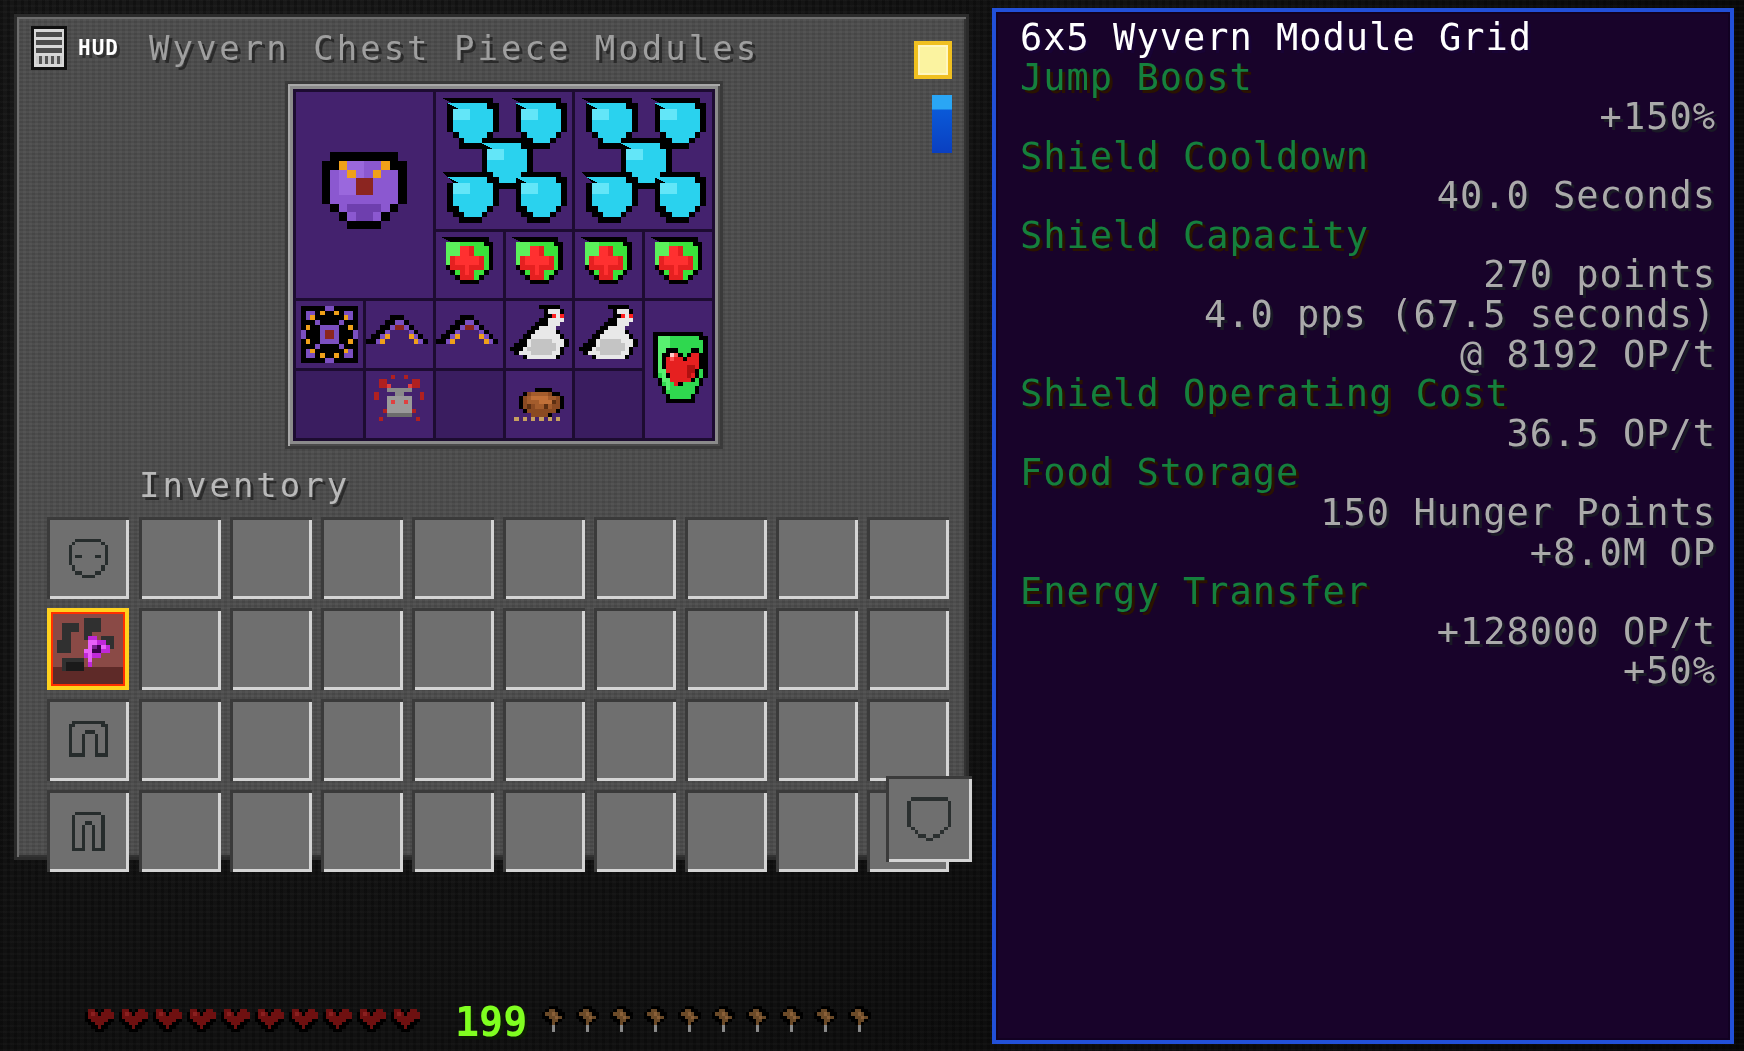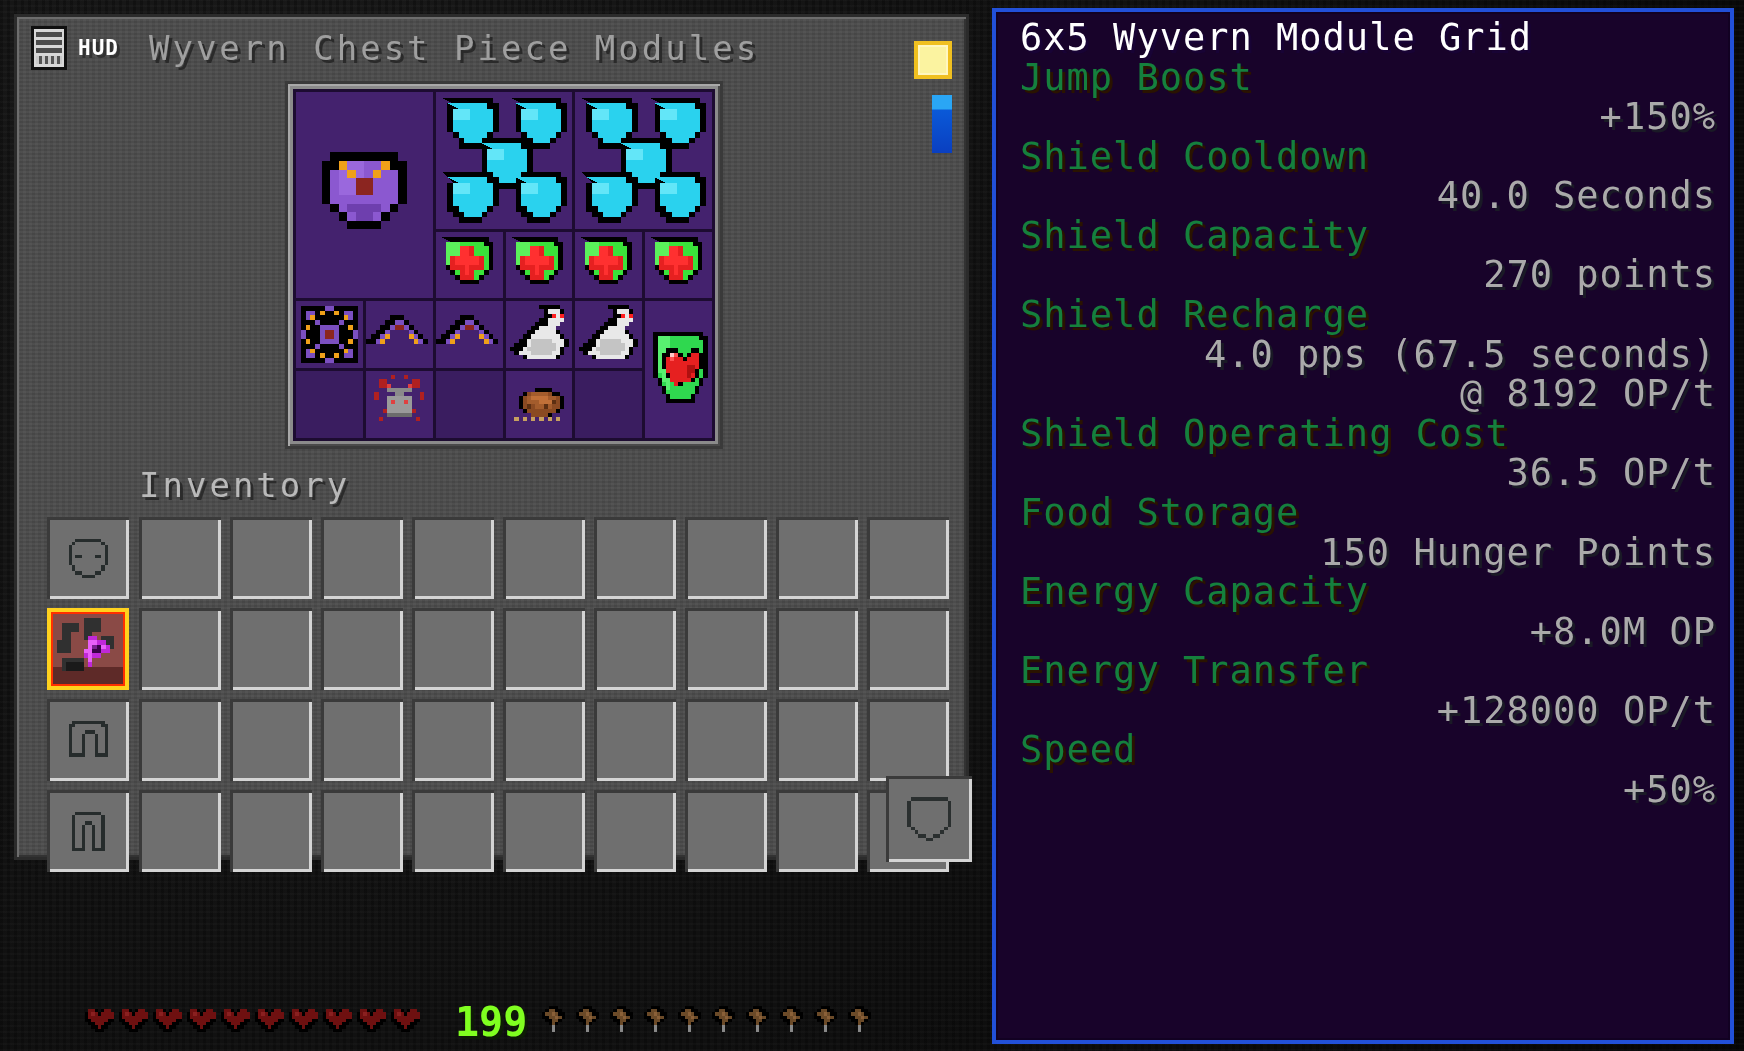--- a/index.html
+++ b/index.html
@@ -615,37 +615,34 @@
 
   <div class="tt-name">Jump Boost</div>
   <div class="tt-val">+150%</div>
 
   <div class="tt-name">Shield Cooldown</div>
   <div class="tt-val">40.0 Seconds</div>
 
   <div class="tt-name">Shield Capacity</div>
   <div class="tt-val">270 points</div>
 
-  <div class="tt-name">Shield Recharge</div>
   <div class="tt-val">4.0 pps (67.5 seconds)</div>
   <div class="tt-val">@ 8192 OP/t</div>
 
   <div class="tt-name">Shield Operating Cost</div>
   <div class="tt-val">36.5 OP/t</div>
 
   <div class="tt-name">Food Storage</div>
   <div class="tt-val">150 Hunger Points</div>
 
-  <div class="tt-name">Energy Capacity</div>
   <div class="tt-val">+8.0M OP</div>
 
   <div class="tt-name">Energy Transfer</div>
   <div class="tt-val">+128000 OP/t</div>
 
-  <div class="tt-name">Speed</div>
   <div class="tt-val">+50%</div>
 </div>
 
 <div id="hud-bottom">
   <div id="hearts">
       <div class="heart"><svg viewBox="0 0 9 9" shape-rendering="crispEdges" style="width:100%;height:100%">
           <path d="M1 1h3v1h1V1h3v1h1v3H8v1H7v1H6v1H3V7H2V6H1V5H0V2h1z" fill="#000"></path>
           <path d="M1 1h2v1h1v1h1V2h1V1h2v1h1v2H7v1H6v1H5v1H4V6H3V5H2V4H1z" fill="#6e1010"></path>
           <rect x="2" y="2" width="1" height="1" fill="#8a2020"></rect>
         </svg></div>

